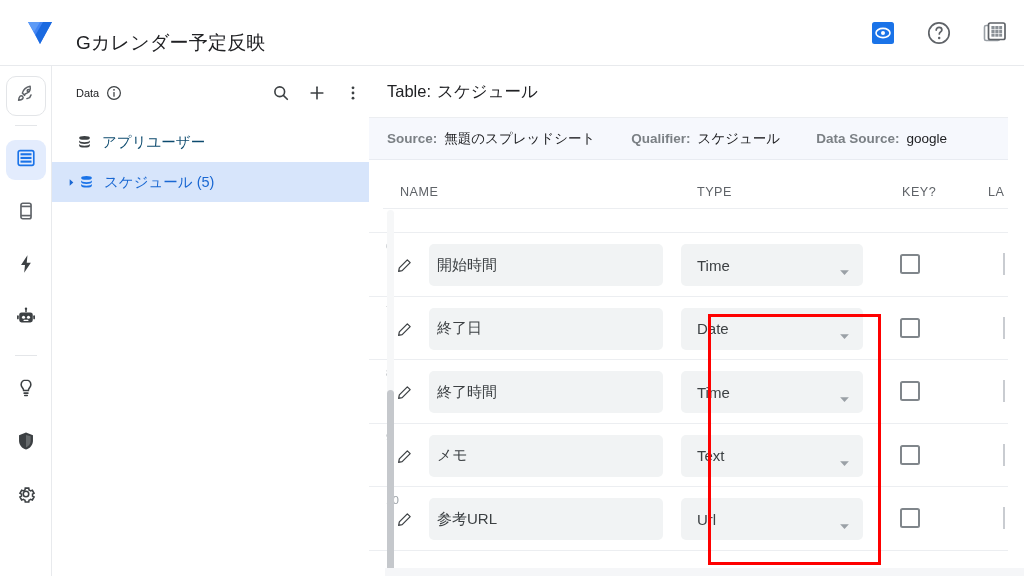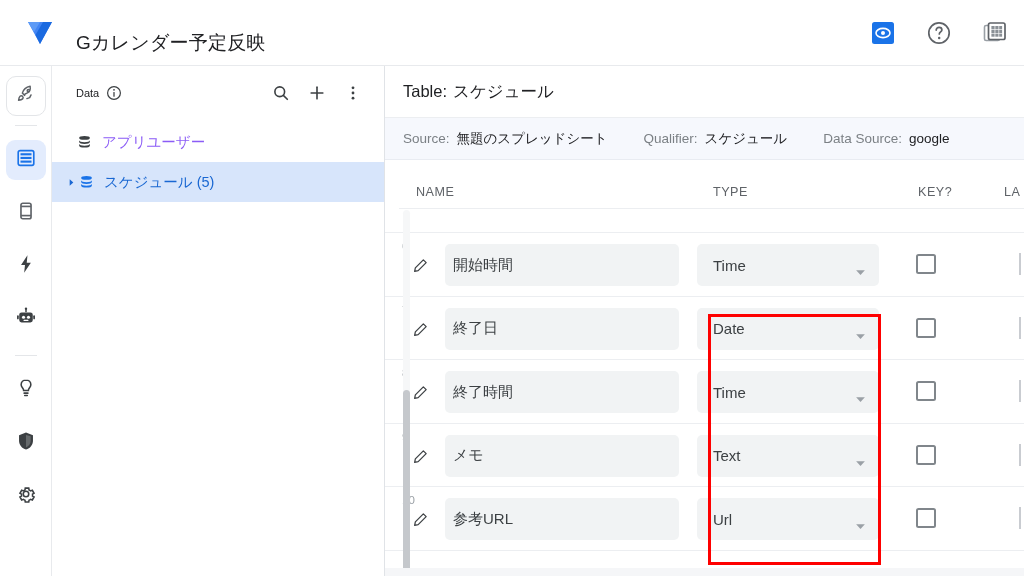--- a/index.html
+++ b/index.html
@@ -51,42 +51,42 @@
   .dp-head {
     height: 54px; display: flex; align-items: center; padding: 0 18px 0 24px;
   }
   .dp-title { font-size: 11px; color: #202124; font-weight: 500; }
   .dp-info { margin-left: 7px; display: flex; align-items: center; }
   .dp-spacer { flex: 1; }
   .dp-act { width: 26px; height: 26px; display: flex; align-items: center; justify-content: center; cursor: pointer; margin-left: 10px; }
   .dp-list { padding-top: 2px; }
   .dp-row {
     height: 40px; display: flex; align-items: center; cursor: pointer;
-    padding-left: 24px; font-size: 14.5px; color: #8b5cf6;
+    padding-left: 24px; font-size: 14.5px; color: #0c4a6e;
   }
   .dp-row.selected { background: #d7e5fb; color: #1967d2; padding-left: 12px; }
   .dp-caret { width: 14px; display: flex; align-items: center; justify-content: center; }
   .dp-dbic { margin-right: 9px; display: flex; align-items: center; }
 
   
   .main {
-    position: absolute; left: 385px; top: 66px; width: 639px; height: 510px;
+    position: absolute; left: 369px; top: 66px; width: 639px; height: 510px;
     background: #ffffff; overflow: hidden;
   }
   .tbl-title {
     height: 52px; display: flex; align-items: center; padding-left: 18px;
     font-size: 16.5px; color: #202124; font-weight: 500;
     border-bottom: 1px solid #eceef1;
   }
   .meta {
     height: 42px; background: #f6f8fd; display: flex; align-items: center;
     padding-left: 18px; font-size: 13.5px; gap: 7px;
     border-bottom: 1px solid #e9ecf2;
   }
-  .meta-l { color: #7b8085; }
+  .meta-l { color: #7b8085; font-weight: bold; }
   .meta-v { color: #202124; font-weight: 500; }
   .meta-gap { width: 22px; }
 
   .colhdr {
     position: relative; height: 48px; display: flex; align-items: flex-end;
     padding-bottom: 9px; font-size: 12.6px; color: #5f6368; letter-spacing: .5px;
   }
   .ch { position: absolute; bottom: 9px; }
   .ch-name { left: 31px; }
   .ch-type { left: 328px; }

